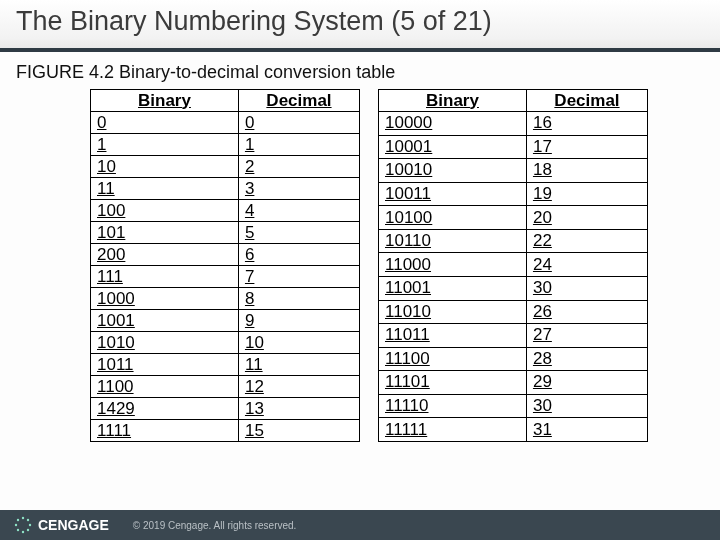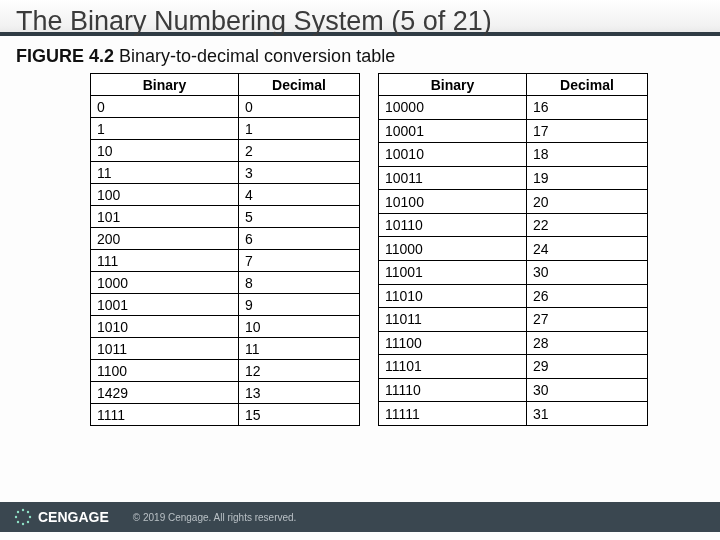--- a/index.html
+++ b/index.html
@@ -4,61 +4,62 @@
 <style>
   * { box-sizing: border-box; margin: 0; padding: 0; }
   body {
     width: 720px; height: 540px;
     font-family: Arial, Helvetica, sans-serif;
     background: #fdfdfd;
     position: relative;
     overflow: hidden;
   }
   .title-bar {
-    height: 36px;
+    height: 52px;
     padding: 6px 16px 0 16px;
     color: #3b3b3b;
     font-size: 27px;
     border-bottom: 4px solid #2f3b44;
     background: linear-gradient(#ffffff, #f2f2f2 80%, #eaeaea);
   }
   .figure-caption {
     padding: 10px 16px 6px 16px;
     font-size: 18px;
     color: #111;
   }
-  .figure-caption .bold { font-weight: bold; }
+  .figure-caption .bold { font-weight: normal; }
   .tables-wrap {
     display: flex;
     gap: 18px;
     padding: 0 44px 0 90px;
   }
   table.conv {
     border-collapse: collapse;
     table-layout: fixed;
     width: 270px;
-    font-size: 14px;
+    font-size: 17px;
     color: #000;
+    text-decoration: underline;
   }
   table.conv th, table.conv td {
     border: 1.5px solid #000;
     height: 22px;
     padding: 0 6px;
     text-align: left;
     background: #fff;
   }
   table.conv th {
     text-align: center;
     font-weight: bold;
   }
   table.conv col.c-bin { width: 55%; }
   table.conv col.c-dec { width: 45%; }
   .footer {
     position: absolute;
-    left: 0; right: 0; bottom: 8px;
+    left: 0; right: 0; bottom: 0;
     height: 30px;
     background: #3a4750;
     display: flex;
     align-items: center;
     padding: 0 14px;
     color: #cfd4d8;
     font-size: 10px;
     gap: 8px;
   }
   .footer-logo {

